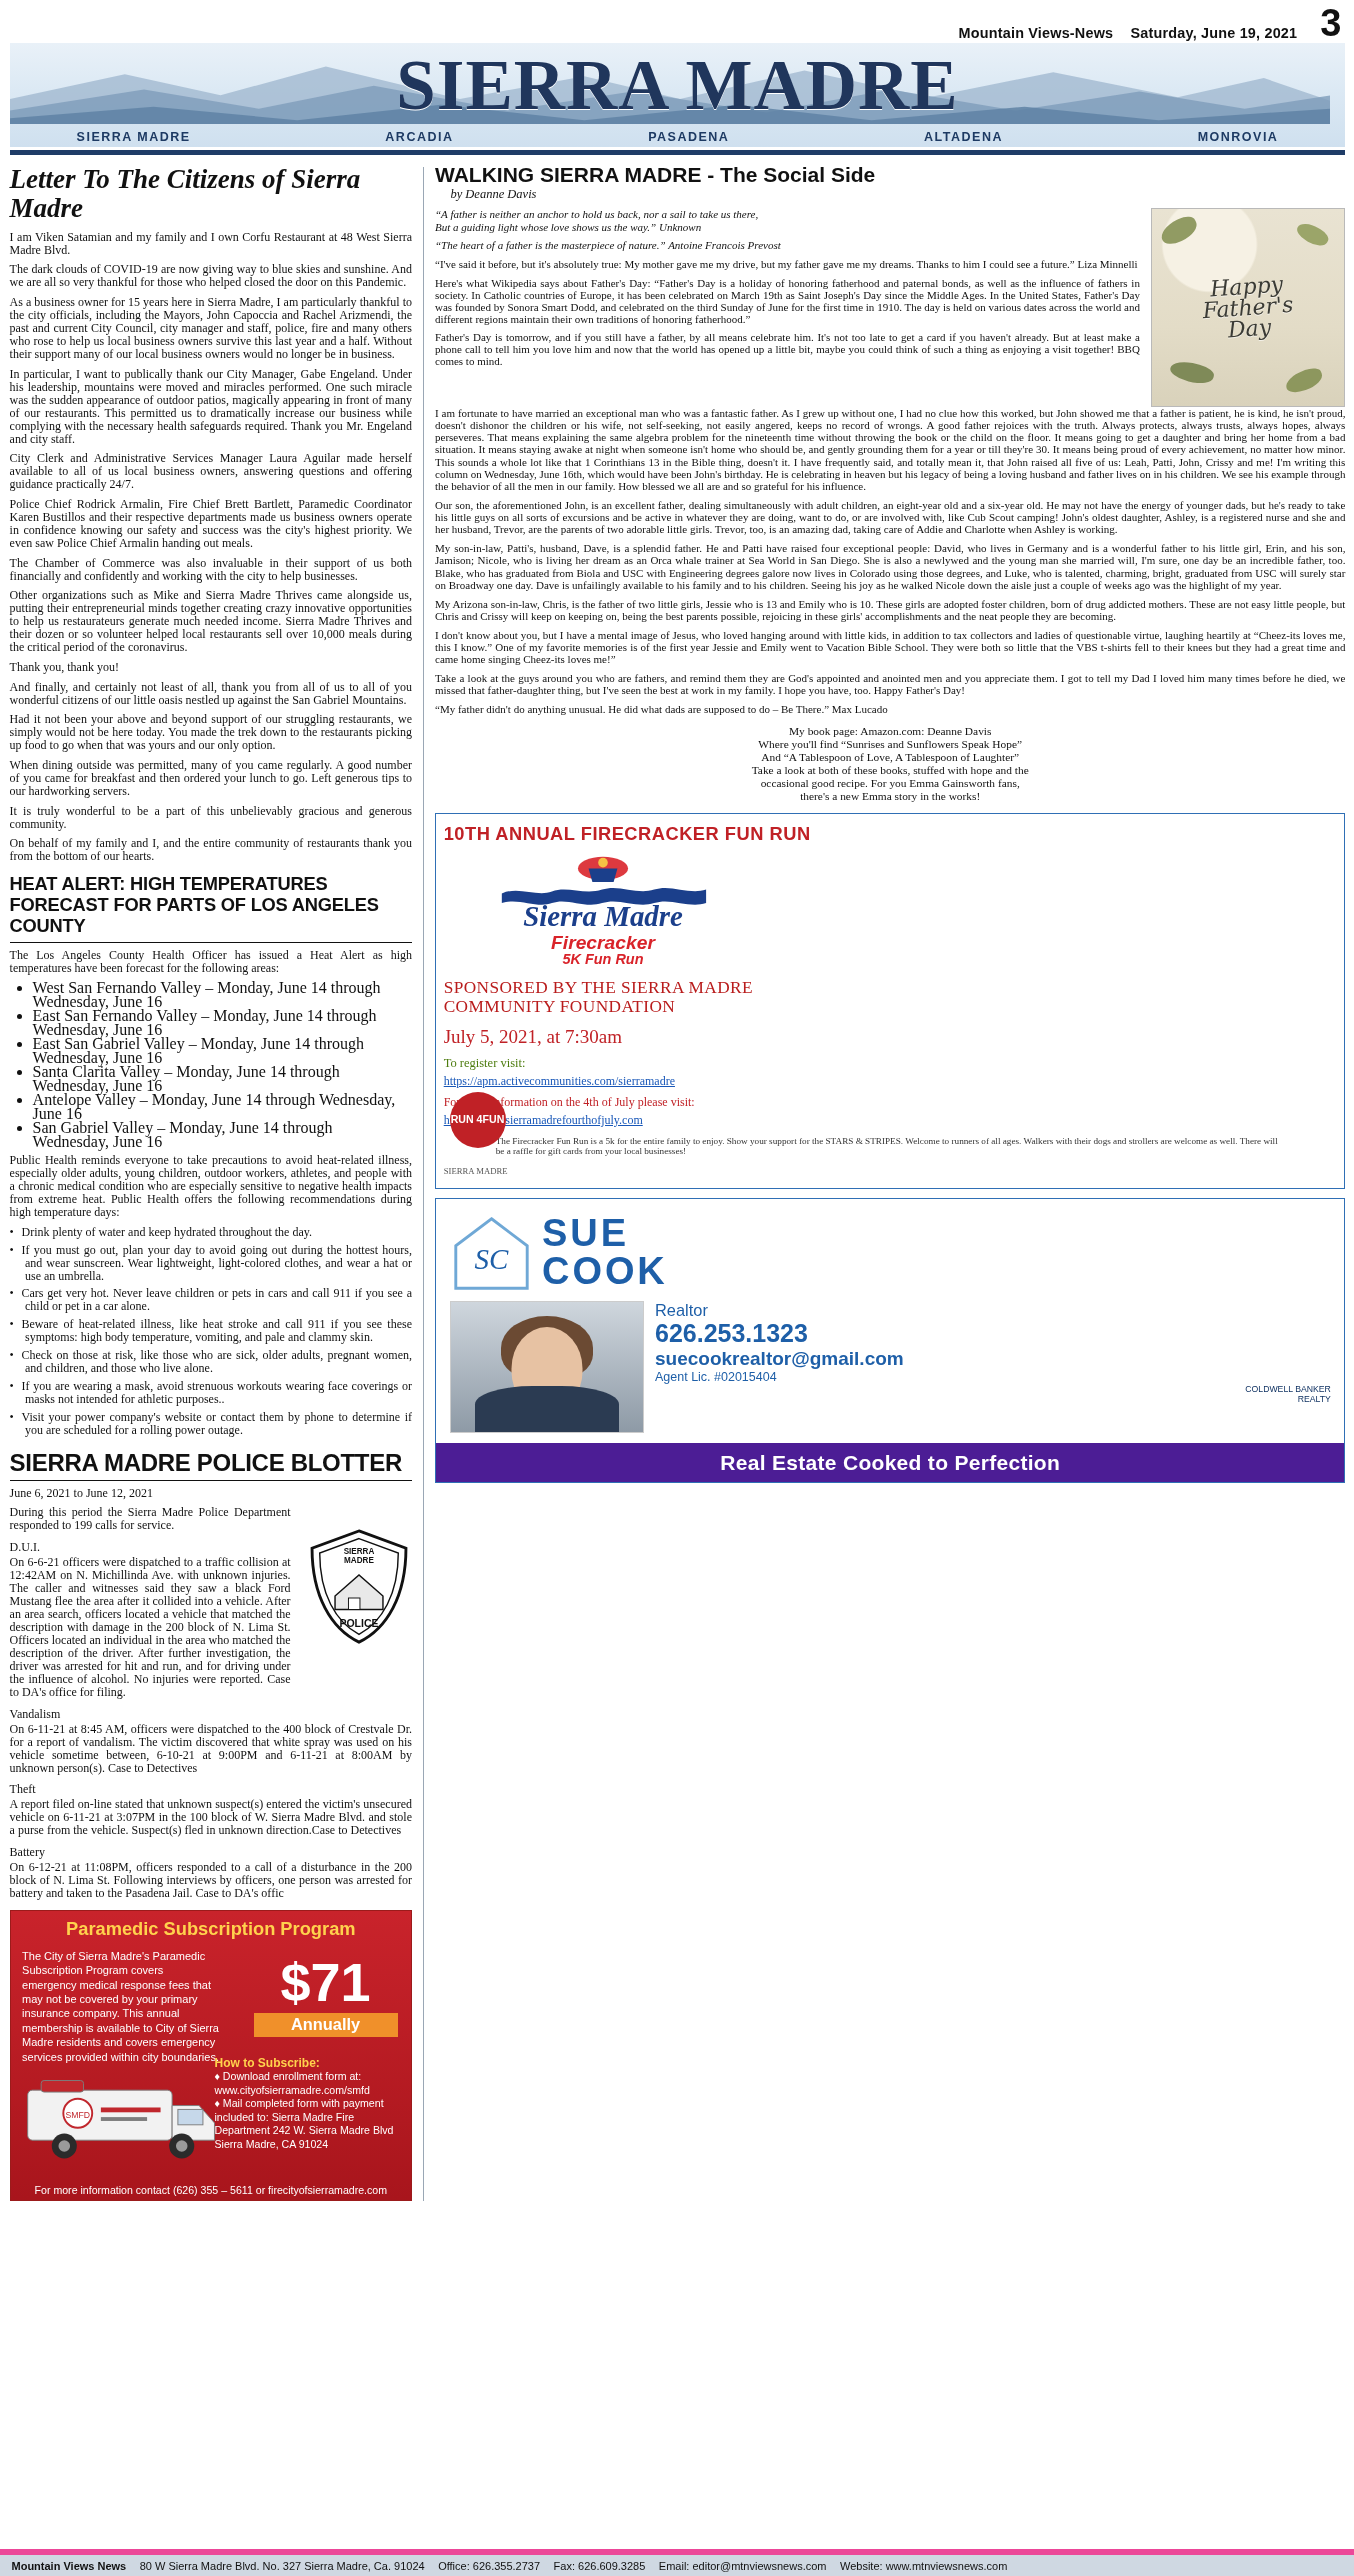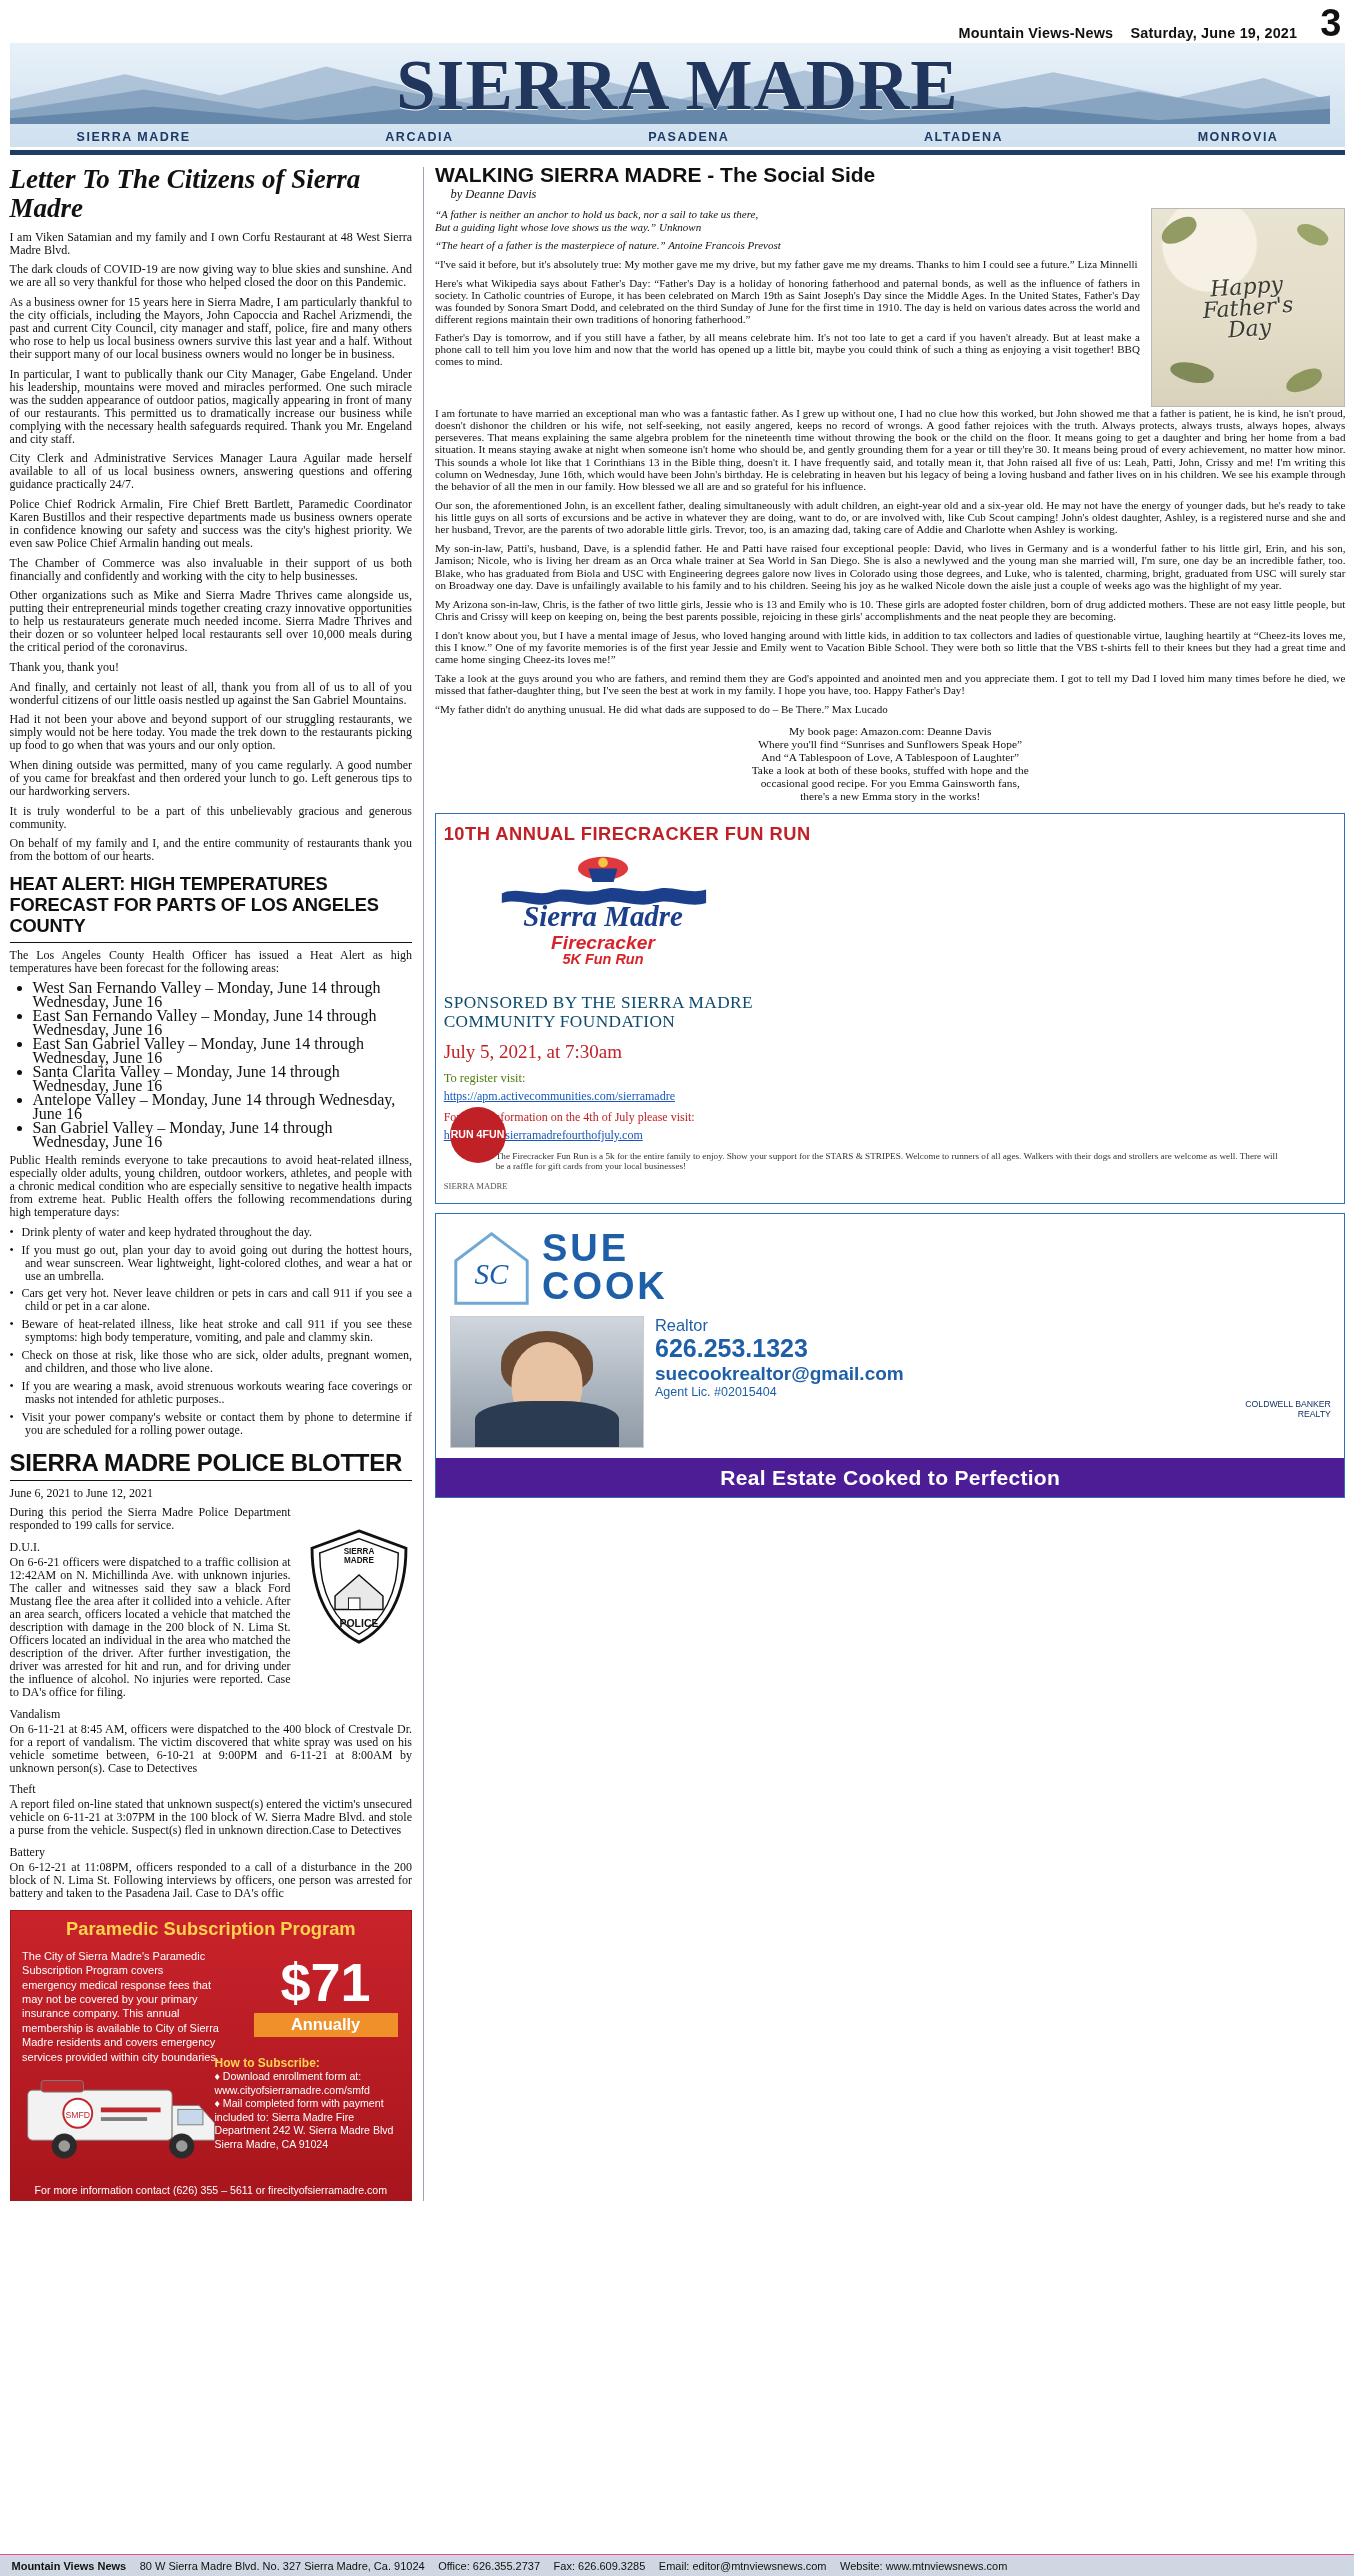--- a/index.html
+++ b/index.html
@@ -133,22 +133,22 @@
     text-align:left; background:#ffffff; position:relative;
   }
   .fc-title {
     font-family:"Liberation Sans", sans-serif; font-weight:bold;
     color:#c02126; font-size:18.3px; letter-spacing:0.5px;
   }
   .fc-logo {
     margin:7.7px auto 3.8px auto; width:318px;
   }
   .fc-sponsor {
-    font-family:"Liberation Serif", serif; color:#0c4a6e;
-    font-size:17.3px; line-height:19px; letter-spacing:0.4px; margin-top:19px;
+    font-family:"Liberation Serif", serif; color:#b91c1c;
+    font-size:17.3px; line-height:19px; letter-spacing:0.4px; margin-top:4px;
   }
   .fc-date {
     font-family:"Liberation Serif", serif; color:#c02126;
     font-size:19px; margin-top:10px;
   }
   .fc-reg { font-size:12.5px; margin-top:7.7px; color:#4d7c0f; }
   .fc-link { color:#1857b8; text-decoration:underline; font-size:12px; }
   .fc-more { color:#c02126; font-size:12px; margin-top:5.8px; }
   .fc-body { font-size:9.2px; line-height:10.6px; color:#333; margin-top:7.7px; padding:0 52px; }
   .fc-badge {
@@ -240,21 +240,21 @@
     position:absolute; left:9.6px; bottom:27px; width:207px; height:106px;
   }
   .para-foot {
     position:absolute; left:0; right:0; bottom:3.8px; text-align:center;
     font-family:"Liberation Sans", sans-serif; font-size:10.6px;
   }
 
   
   .footer {
     position:absolute; left:0; right:0; bottom:0; height:21px;
-    background:#cfd8e2; border-top:1px solid #ec4899;
+    background:#cfd8e2; border-top:6px solid #ec4899;
     display:flex; align-items:center; gap:13.5px; padding:0 11.5px;
     font-family:"Liberation Sans", sans-serif; font-size:11px; color:#111;
   }
   .footer .strong { font-weight:bold; }
 </style>
 </head>
 <body>
 
 <div class="page">
 

